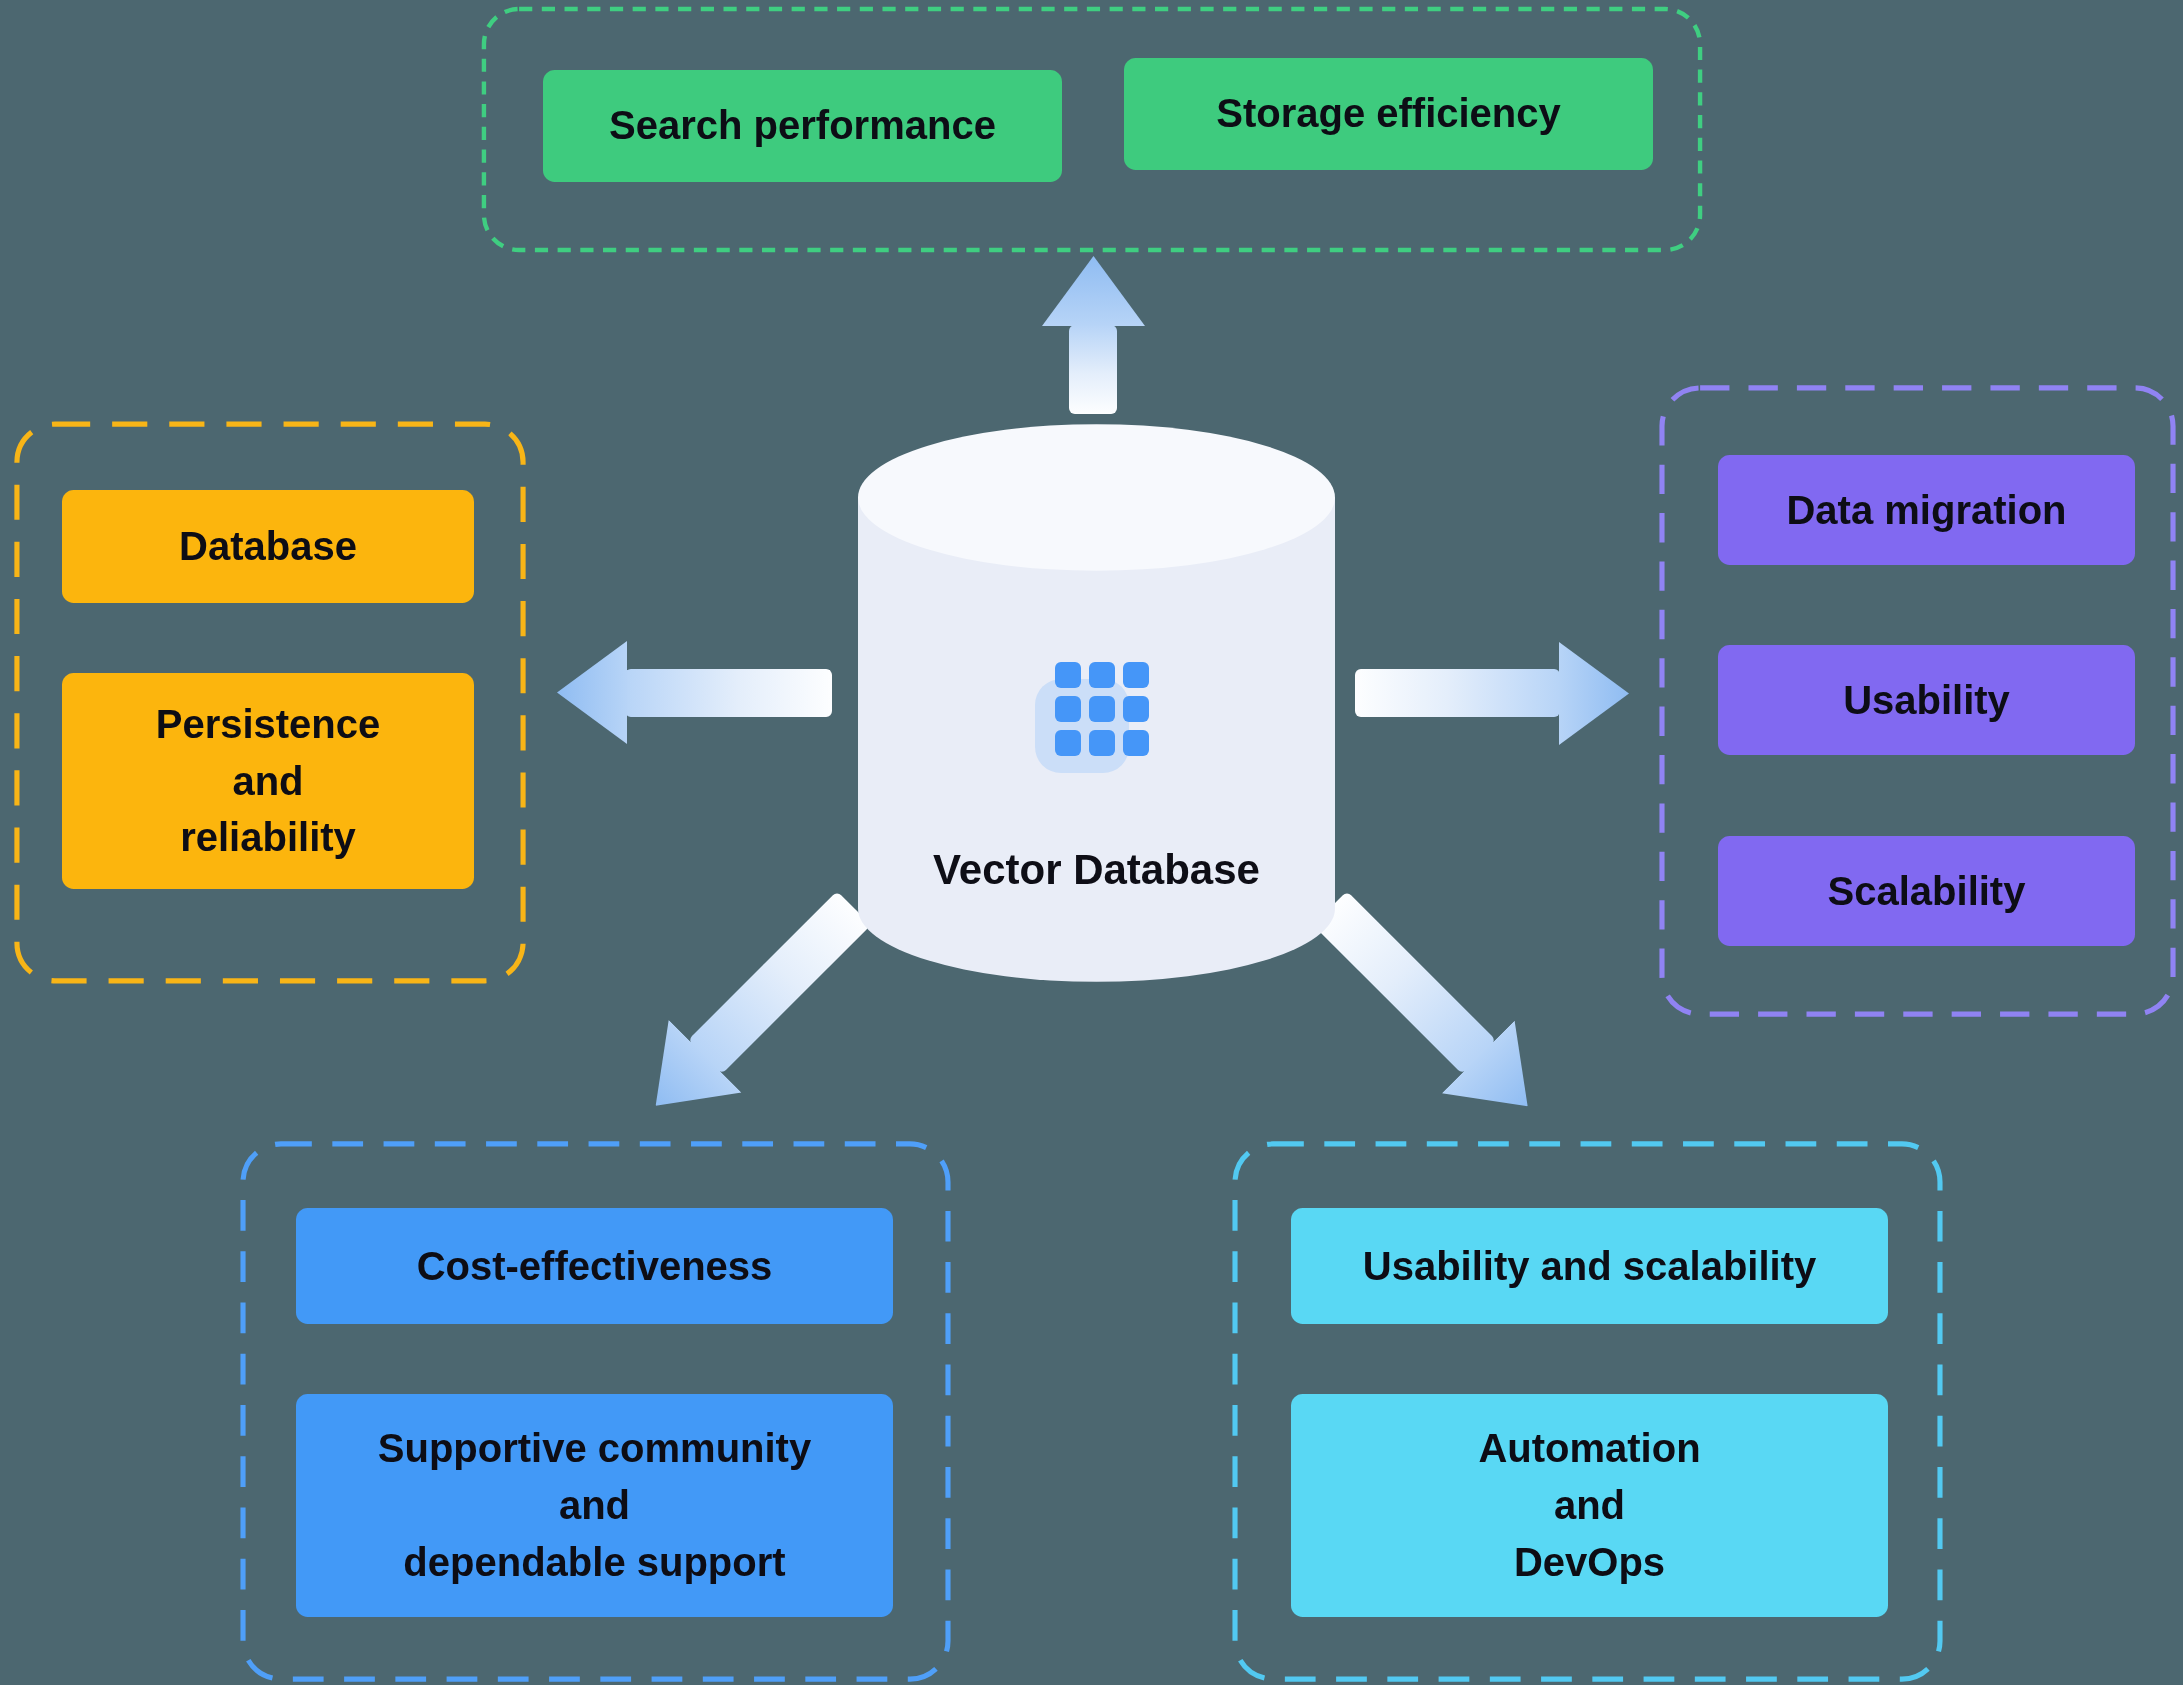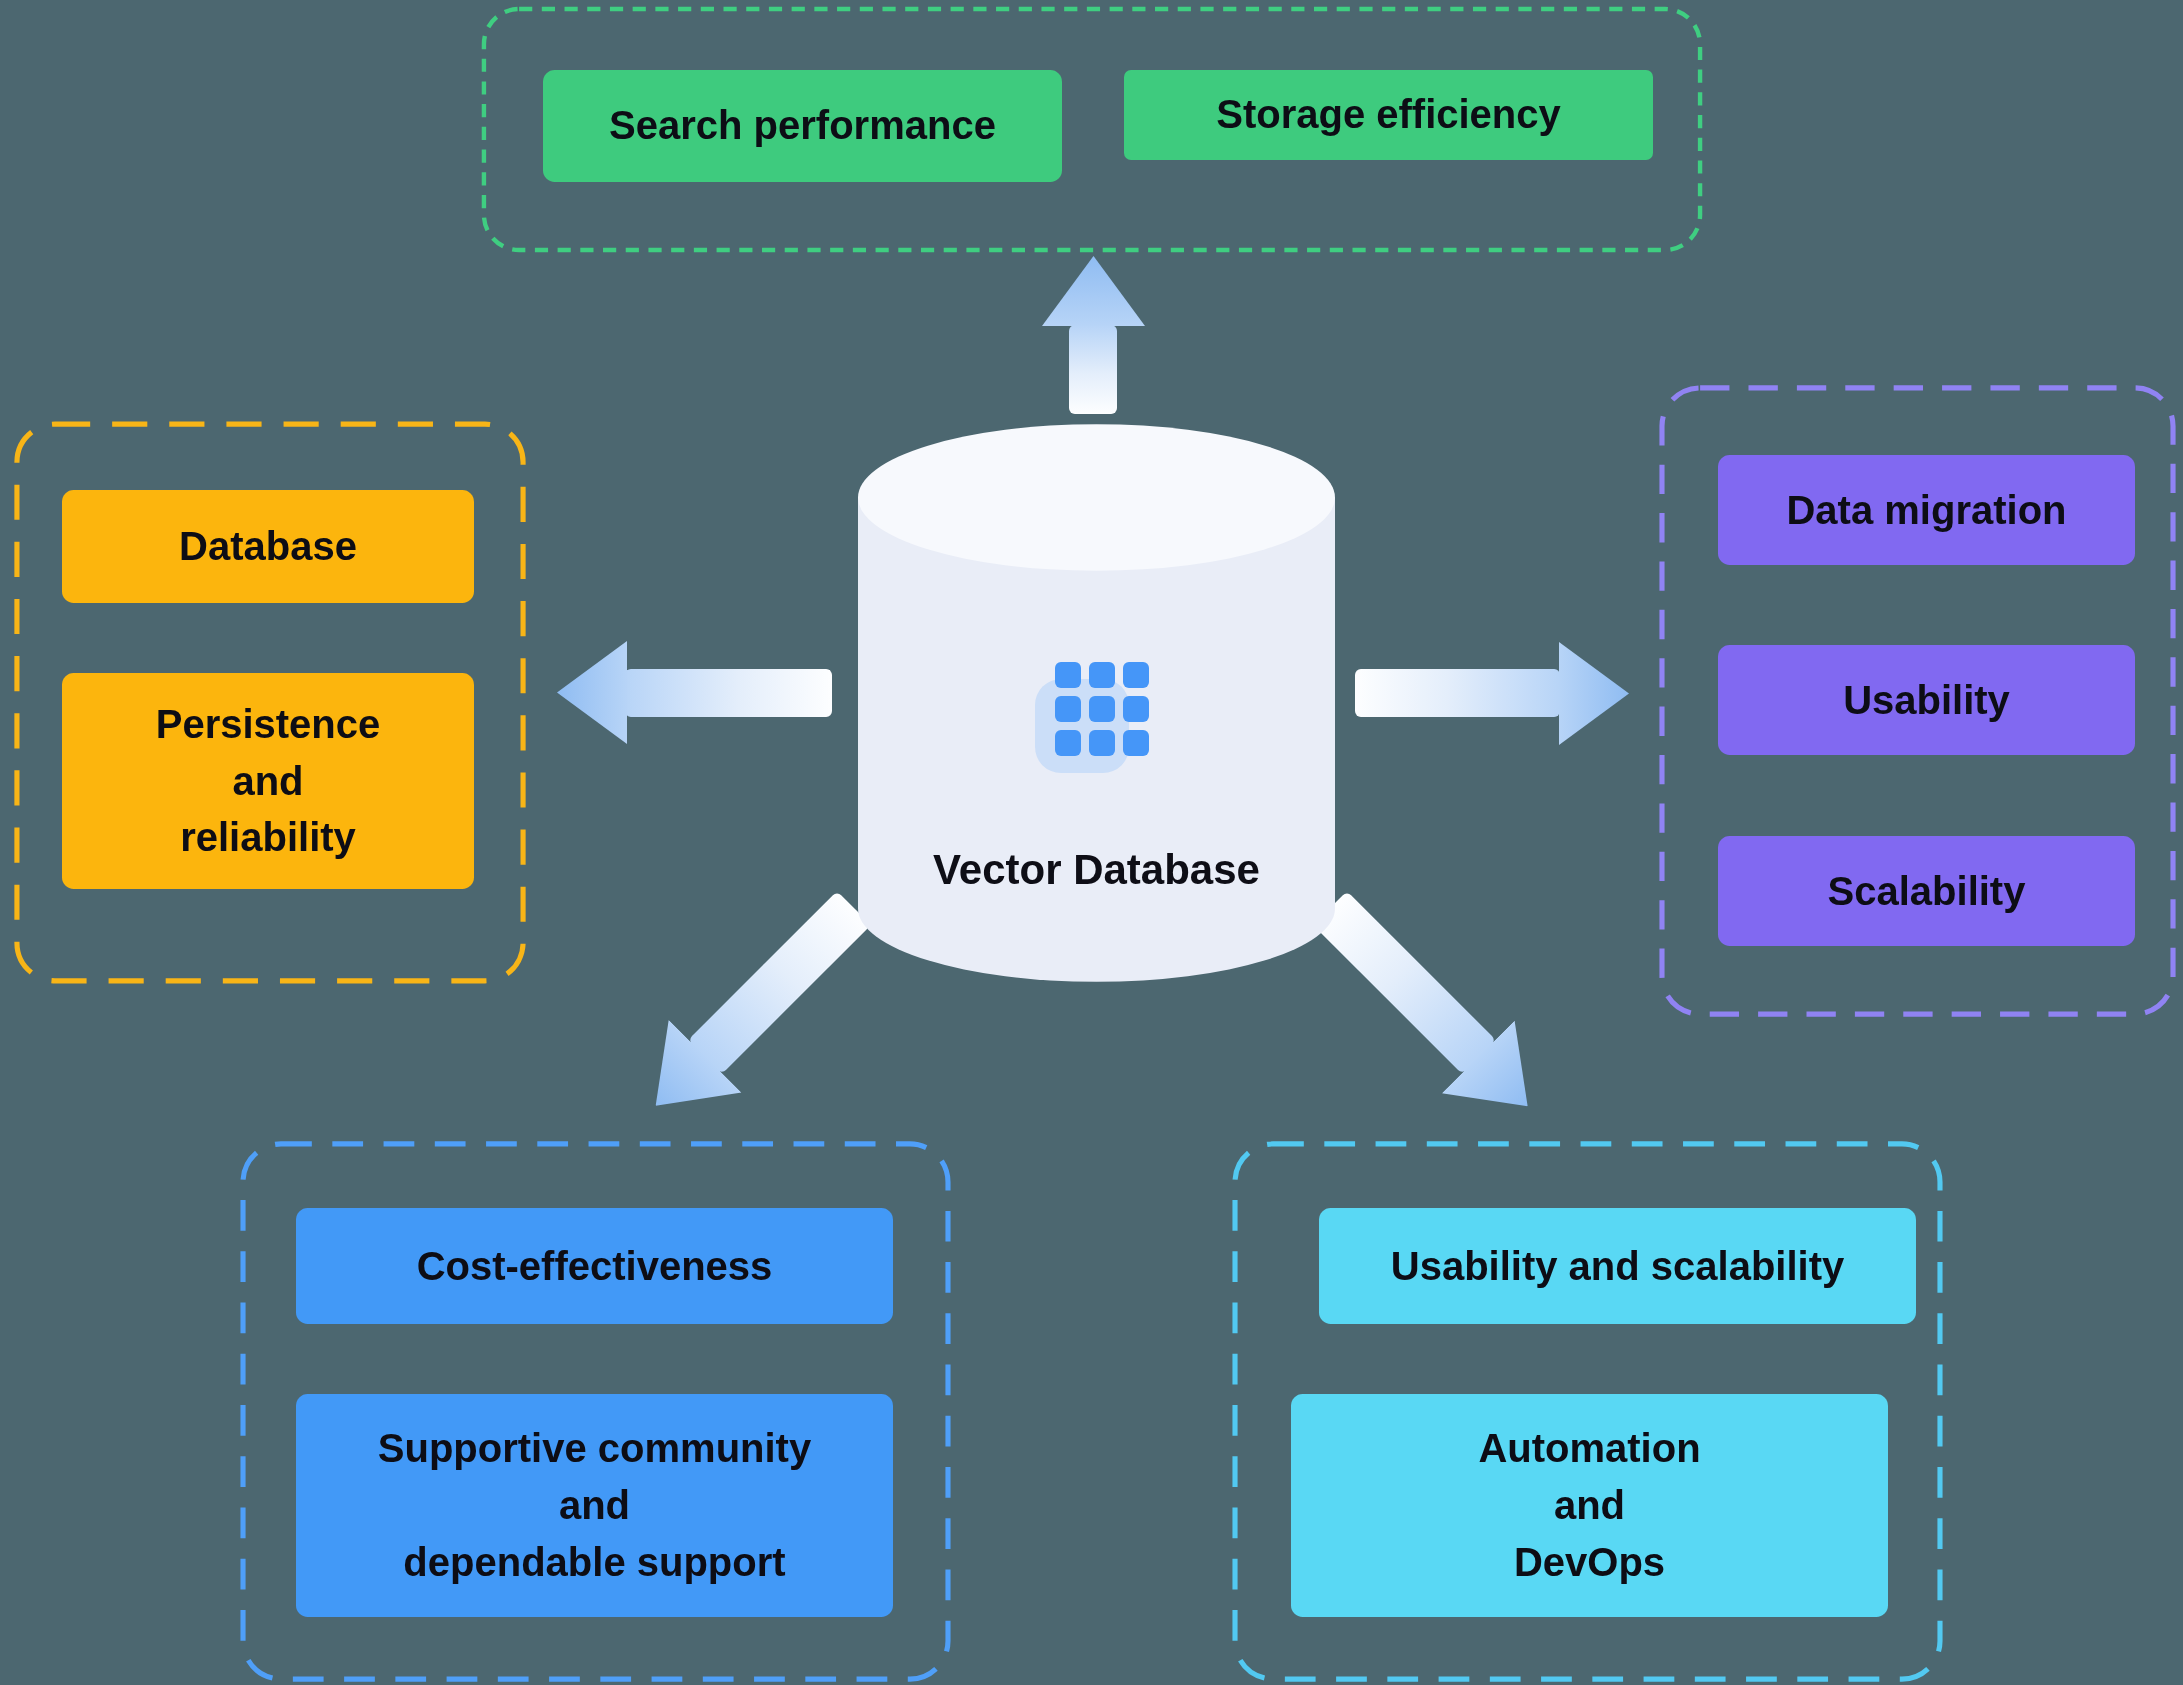--- a/index.html
+++ b/index.html
@@ -95,21 +95,21 @@
         <div></div>
     </div>
     <div id="center-label">Vector Database</div>
   </div>
 
   <div class="group g-top" style="left:481px;top:5.9px;width:1222px;height:247px;">
     <svg width="1222" height="247" viewBox="0 0 1668 337">
       <rect x="4" y="4" width="1660" height="329" rx="48" fill="none" stroke="#3fce81" stroke-width="6" stroke-dasharray="18 13"></rect>
     </svg>
     <div class="btn" style="left:62px;top:64px;width:519px;height:112px;">Search performance</div>
-    <div class="btn" style="left:643px;top:64px;width:529px;height:90px;border-radius:7px;">Storage efficiency</div>
+    <div class="btn" style="left:643px;top:52px;width:529px;height:112px;">Storage efficiency</div>
   </div>
 
   <div class="group g-left" style="left:14px;top:421px;width:512px;height:563px;">
     <svg width="512" height="563" viewBox="0 0 699 768">
       <rect x="4" y="4" width="691" height="760" rx="52" fill="none" stroke="#f8b517" stroke-width="7" stroke-dasharray="48 30"></rect>
     </svg>
     <div class="btn" style="left:48px;top:69px;width:412px;height:113px;">Database</div>
     <div class="btn" style="left:48px;top:252px;width:412px;height:216px;">Persistence
 and
 reliability</div>
@@ -131,20 +131,20 @@
     <div class="btn" style="left:56px;top:67px;width:597px;height:116px;">Cost-effectiveness</div>
     <div class="btn" style="left:56px;top:253px;width:597px;height:223px;">Supportive community
 and
 dependable support</div>
   </div>
 
   <div class="group g-br" style="left:1232px;top:1141px;width:711px;height:541px;">
     <svg width="711" height="541" viewBox="0 0 971 739">
       <rect x="4" y="4" width="963" height="731" rx="52" fill="none" stroke="#52c9f1" stroke-width="7" stroke-dasharray="42 28"></rect>
     </svg>
-    <div class="btn" style="left:59px;top:67px;width:597px;height:116px;margin-left:28px;">Usability and scalability</div>
+    <div class="btn" style="left:59px;top:67px;width:597px;height:116px;">Usability and scalability</div>
     <div class="btn" style="left:59px;top:253px;width:597px;height:223px;">Automation
 and
 DevOps</div>
   </div>
 
 </div>
 
 
 </body></html>

